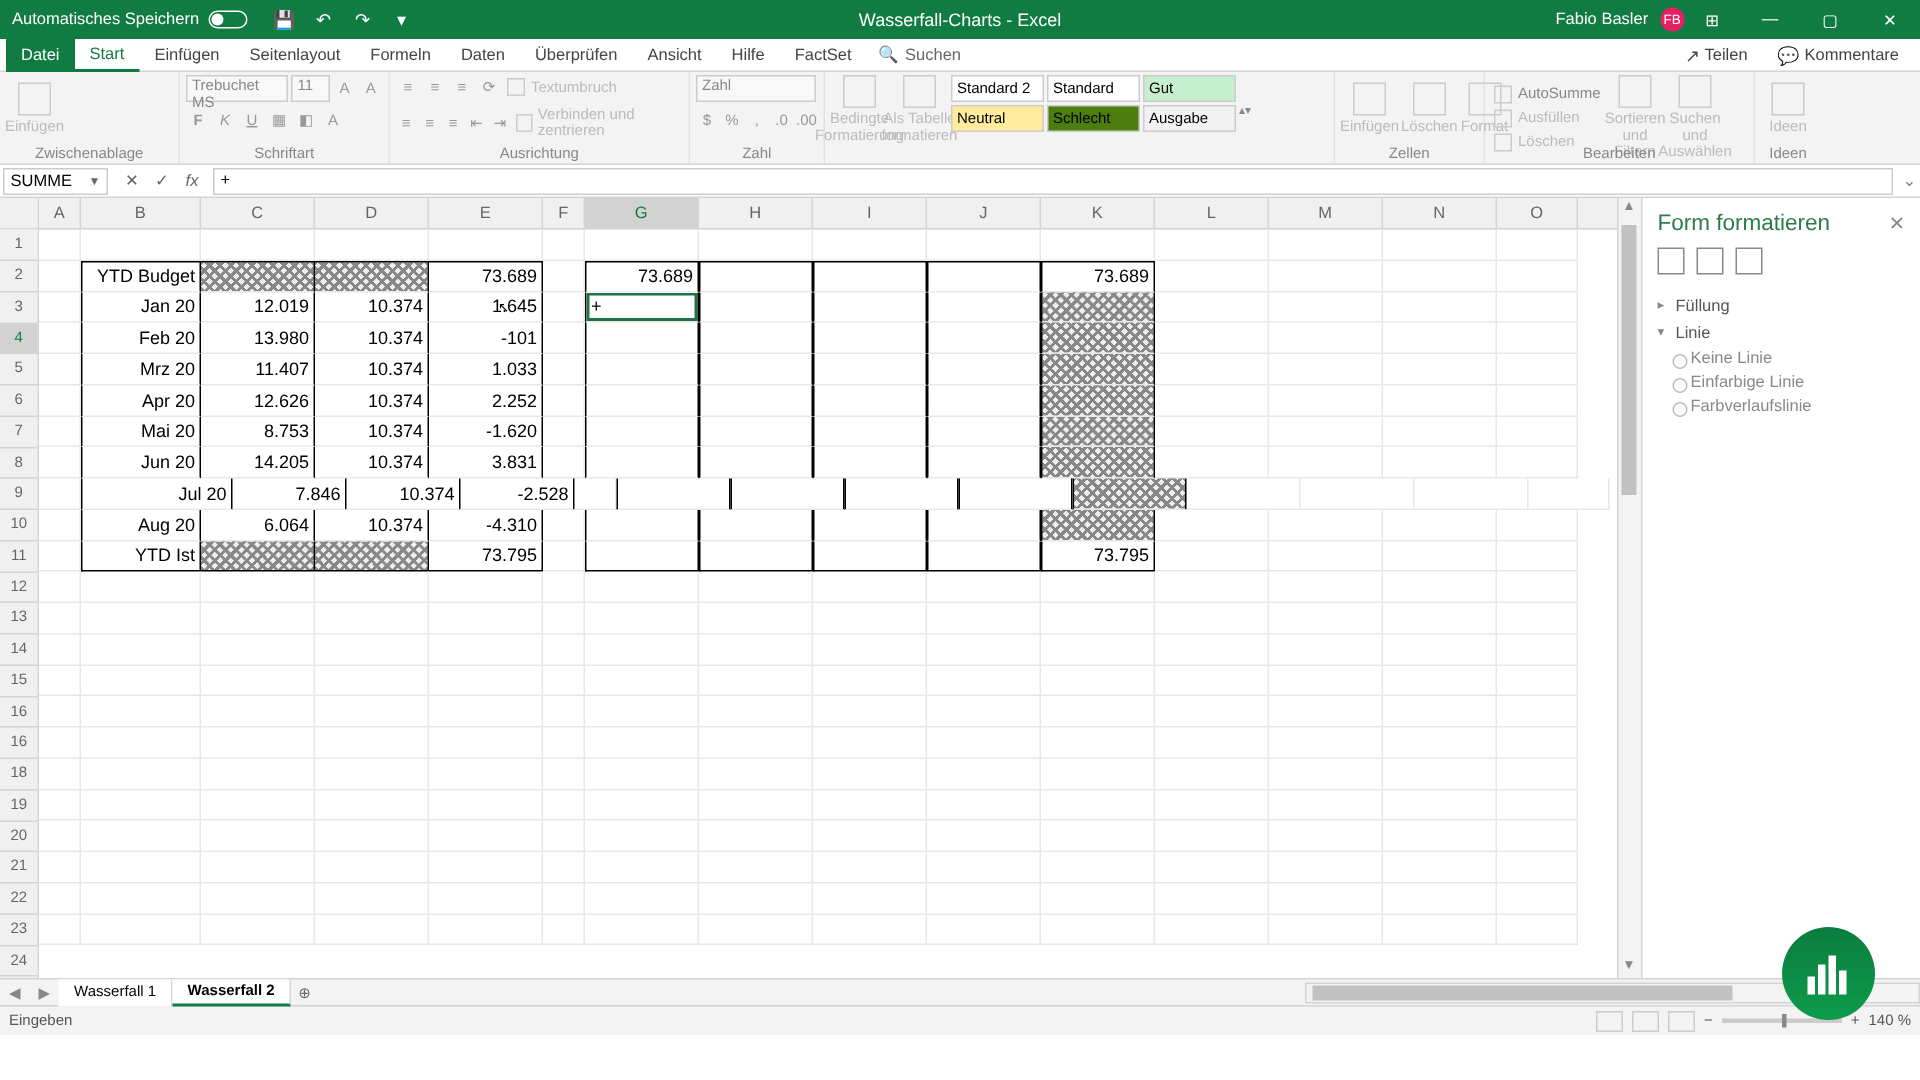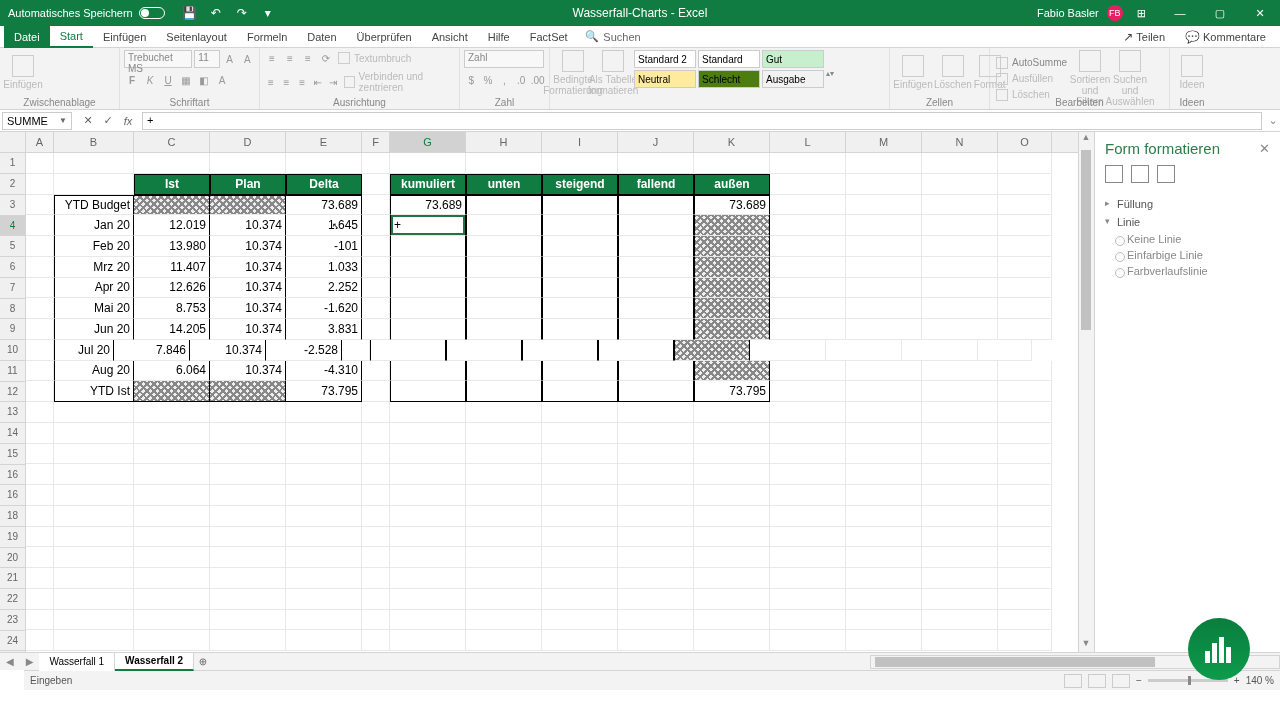--- a/index.html
+++ b/index.html
@@ -99,21 +99,21 @@
 
 .tabbar { height:18px; border-top:1px solid #d4d4d4; background:#f3f3f3; display:flex; align-items:center; font-size:10px;}
 .tabbar .nav { padding:0 6px; color:#888;}
 .sheettab { padding:0 10px; height:18px; display:flex; align-items:center; border-right:1px solid #d4d4d4; background:#fff;}
 .sheettab.active { border-bottom:2px solid #107c41; font-weight:600;}
 .addsheet { width:18px; text-align:center; color:#666;}
 .hscroll { margin-left:auto; display:flex; align-items:center; gap:0; width:410px; height:14px; background:#f3f3f3; border:1px solid #d4d4d4; position:relative;}
 .hscroll .thumb { position:absolute; left:4px; top:1px; height:10px; width:280px; background:#c1c1c1;}
 
 
-.statusbar { height:20px; background:#f3f3f3; border-top:1px solid #d4d4d4; display:flex; align-items:center; font-size:10px; color:#555; padding:0 6px;margin-left:24px;}
+.statusbar { height:20px; background:#f3f3f3; border-top:1px solid #d4d4d4; display:flex; align-items:center; font-size:10px; color:#555; padding:0 6px;}
 .statusbar .right { margin-left:auto; display:flex; align-items:center; gap:6px;}
 .viewbtn { width:18px; height:14px; border:1px solid #ccc;}
 .slider { width:80px; height:3px; background:#ccc; position:relative;}
 .slider::before { content:""; position:absolute; left:50%; top:-3px; width:3px; height:9px; background:#888;}
 
 
 .logo { position:absolute; right:30px; bottom:40px; width:62px; height:62px; border-radius:50%; background:linear-gradient(180deg,#0a7d3e 0%,#0d9b4b 100%); display:flex; align-items:center; justify-content:center;}
 .logo svg { width:40px; height:40px;}
 
 </style>
@@ -402,37 +402,20 @@
           <div class="cell" style="width: 76px;"></div>
           <div class="cell" style="width: 76px;"></div>
           <div class="cell" style="width: 76px;"></div>
           <div class="cell" style="width: 76px;"></div>
           <div class="cell" style="width: 76px;"></div>
           <div class="cell" style="width: 76px;"></div>
           <div class="cell" style="width: 54px;"></div>
         </div>
         <div class="crow">
           <div class="cell" style="width: 28px;"></div>
-          <div class="cell" style="width: 80px;"></div>
-          <div class="cell hdr-green c bd-t bd-b bd-l bd-r" style="width: 76px;">Ist</div>
-          <div class="cell hdr-green c bd-t bd-b bd-l bd-r" style="width: 76px;">Plan</div>
-          <div class="cell hdr-green c bd-t bd-b bd-l bd-r" style="width: 76px;">Delta</div>
-          <div class="cell" style="width: 28px;"></div>
-          <div class="cell hdr-green c bd-t bd-b bd-l bd-r" style="width: 76px;">kumuliert</div>
-          <div class="cell hdr-green c bd-t bd-b bd-l bd-r" style="width: 76px;">unten</div>
-          <div class="cell hdr-green c bd-t bd-b bd-l bd-r" style="width: 76px;">steigend</div>
-          <div class="cell hdr-green c bd-t bd-b bd-l bd-r" style="width: 76px;">fallend</div>
-          <div class="cell hdr-green c bd-t bd-b bd-l bd-r" style="width: 76px;">außen</div>
-          <div class="cell" style="width: 76px;"></div>
-          <div class="cell" style="width: 76px;"></div>
-          <div class="cell" style="width: 76px;"></div>
-          <div class="cell" style="width: 54px;"></div>
-        </div>
-        <div class="crow">
-          <div class="cell" style="width: 28px;"></div>
           <div class="cell r bd-l bd-r bd-t" style="width: 80px;">YTD Budget</div>
           <div class="cell r bd-r bd-t hatch" style="width: 76px;"></div>
           <div class="cell r bd-r bd-t hatch" style="width: 76px;"></div>
           <div class="cell r bd-r bd-t" style="width: 76px;">73.689</div>
           <div class="cell" style="width: 28px;"></div>
           <div class="cell r bd-l bd-r bd-t" style="width: 76px;">73.689</div>
           <div class="cell r bd-l bd-r bd-t" style="width: 76px;"></div>
           <div class="cell r bd-l bd-r bd-t" style="width: 76px;"></div>
           <div class="cell r bd-l bd-r bd-t" style="width: 76px;"></div>
           <div class="cell r bd-l bd-r bd-t" style="width: 76px;">73.689</div>
@@ -540,21 +523,21 @@
           <div class="cell r bd-l bd-r" style="width: 76px;"></div>
           <div class="cell r bd-l bd-r" style="width: 76px;"></div>
           <div class="cell r bd-l bd-r hatch" style="width: 76px;"></div>
           <div class="cell" style="width: 76px;"></div>
           <div class="cell" style="width: 76px;"></div>
           <div class="cell" style="width: 76px;"></div>
           <div class="cell" style="width: 54px;"></div>
         </div>
         <div class="crow">
           <div class="cell" style="width: 28px;"></div>
-          <div class="cell r bd-l bd-r" style="width: 60px;">Jul 20</div>
+          <div class="cell r bd-l bd-r" style="width: 101px;">Jul 20</div>
           <div class="cell r bd-r" style="width: 76px;">7.846</div>
           <div class="cell r bd-r" style="width: 76px;">10.374</div>
           <div class="cell r bd-r" style="width: 76px;">-2.528</div>
           <div class="cell" style="width: 28px;"></div>
           <div class="cell r bd-l bd-r" style="width: 76px;"></div>
           <div class="cell r bd-l bd-r" style="width: 76px;"></div>
           <div class="cell r bd-l bd-r" style="width: 76px;"></div>
           <div class="cell r bd-l bd-r" style="width: 76px;"></div>
           <div class="cell r bd-l bd-r hatch" style="width: 76px;"></div>
           <div class="cell" style="width: 76px;"></div>

